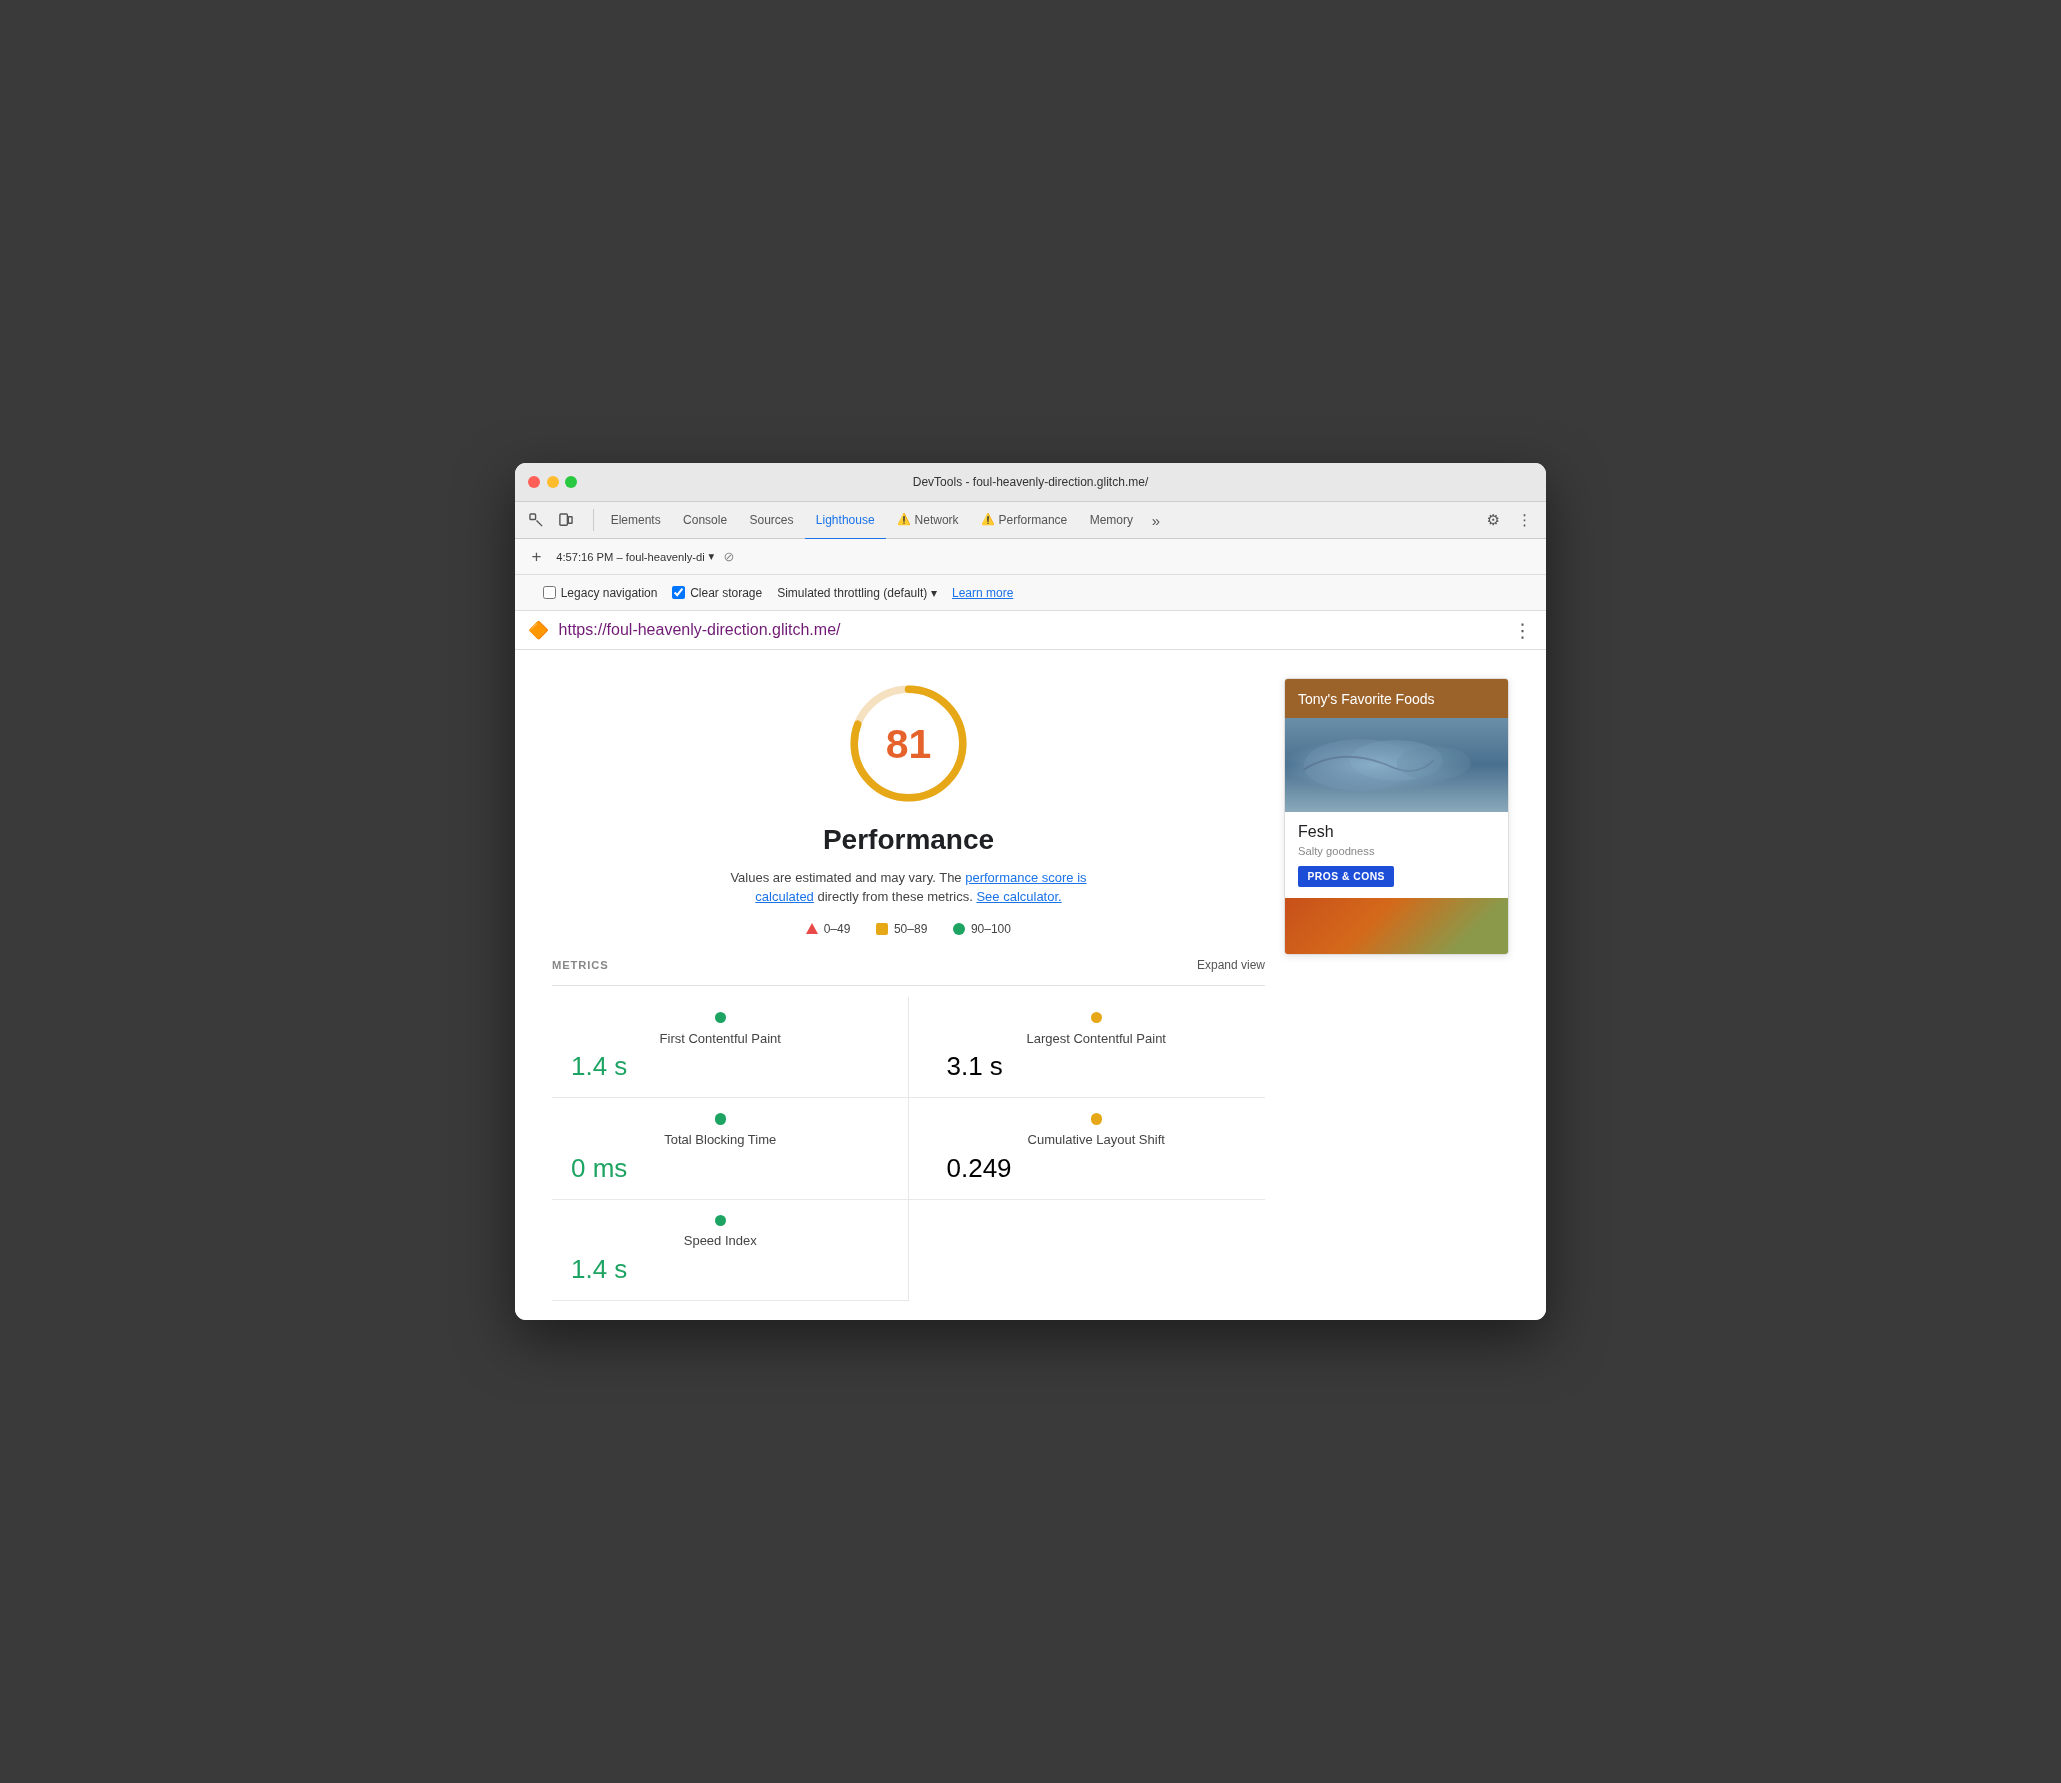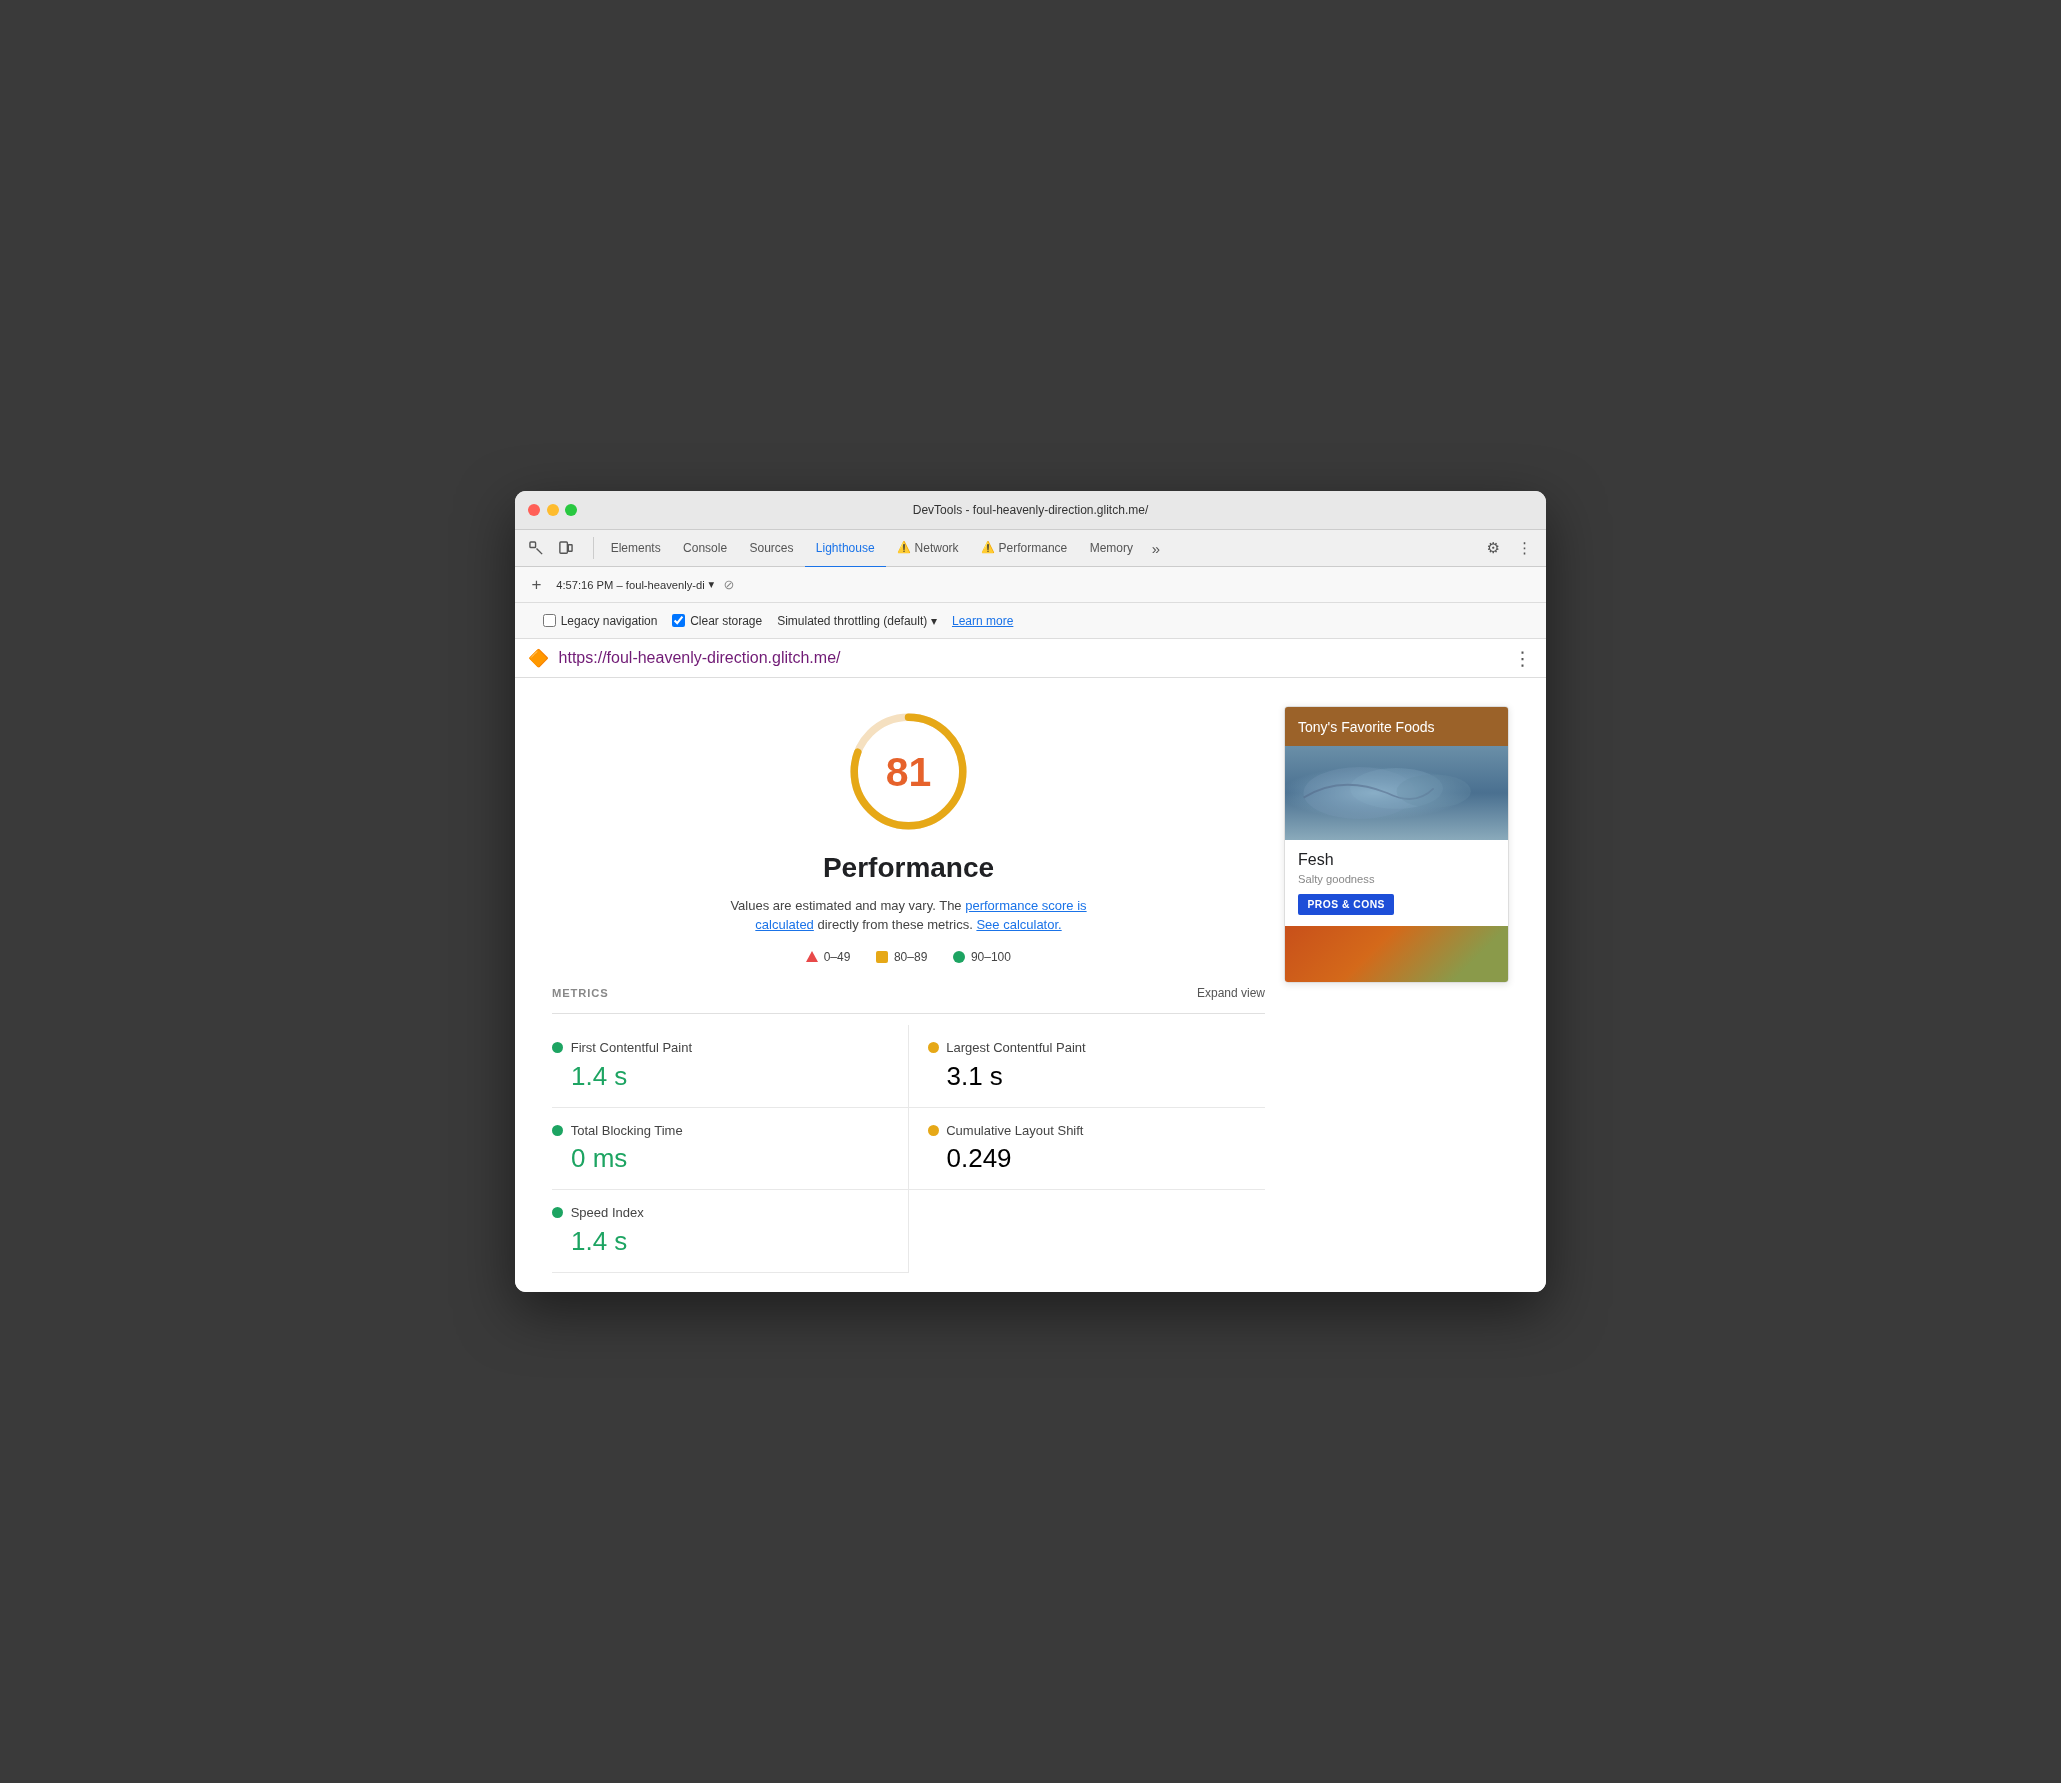--- a/index.html
+++ b/index.html
@@ -335,20 +335,21 @@
       border-right: 0.9px solid #e8e8e8;
     }
     .metric-item:nth-child(even) {
       padding-left: 19px;
     }
     .metric-header {
       display: flex;
       align-items: center;
       gap: 7.5px;
       margin-bottom: 5.6px;
+      flex-direction: column;
     }
     .metric-dot {
       width: 11.2px;
       height: 11.2px;
       border-radius: 50%;
       flex-shrink: 0;
     }
     .metric-dot.green { background: #1da462; }
     .metric-dot.orange { background: #e6a817; }
     .metric-name {
@@ -541,21 +542,21 @@
         <span>Values are estimated and may vary. The </span><a>performance score is calculated</a><span> directly from these metrics. </span><a>See calculator.</a>
       </div>
 
       <div class="score-legend">
         <div class="legend-item">
           <div class="legend-triangle"></div>
           <span>0–49</span>
         </div>
         <div class="legend-item">
           <div class="legend-square"></div>
-          <span>80–89</span>
+          <span>50–89</span>
         </div>
         <div class="legend-item">
           <div class="legend-circle"></div>
           <span>90–100</span>
         </div>
       </div>
 
       <div class="metrics-section">
         <div class="metrics-header">
           <span class="metrics-label">METRICS</span>

